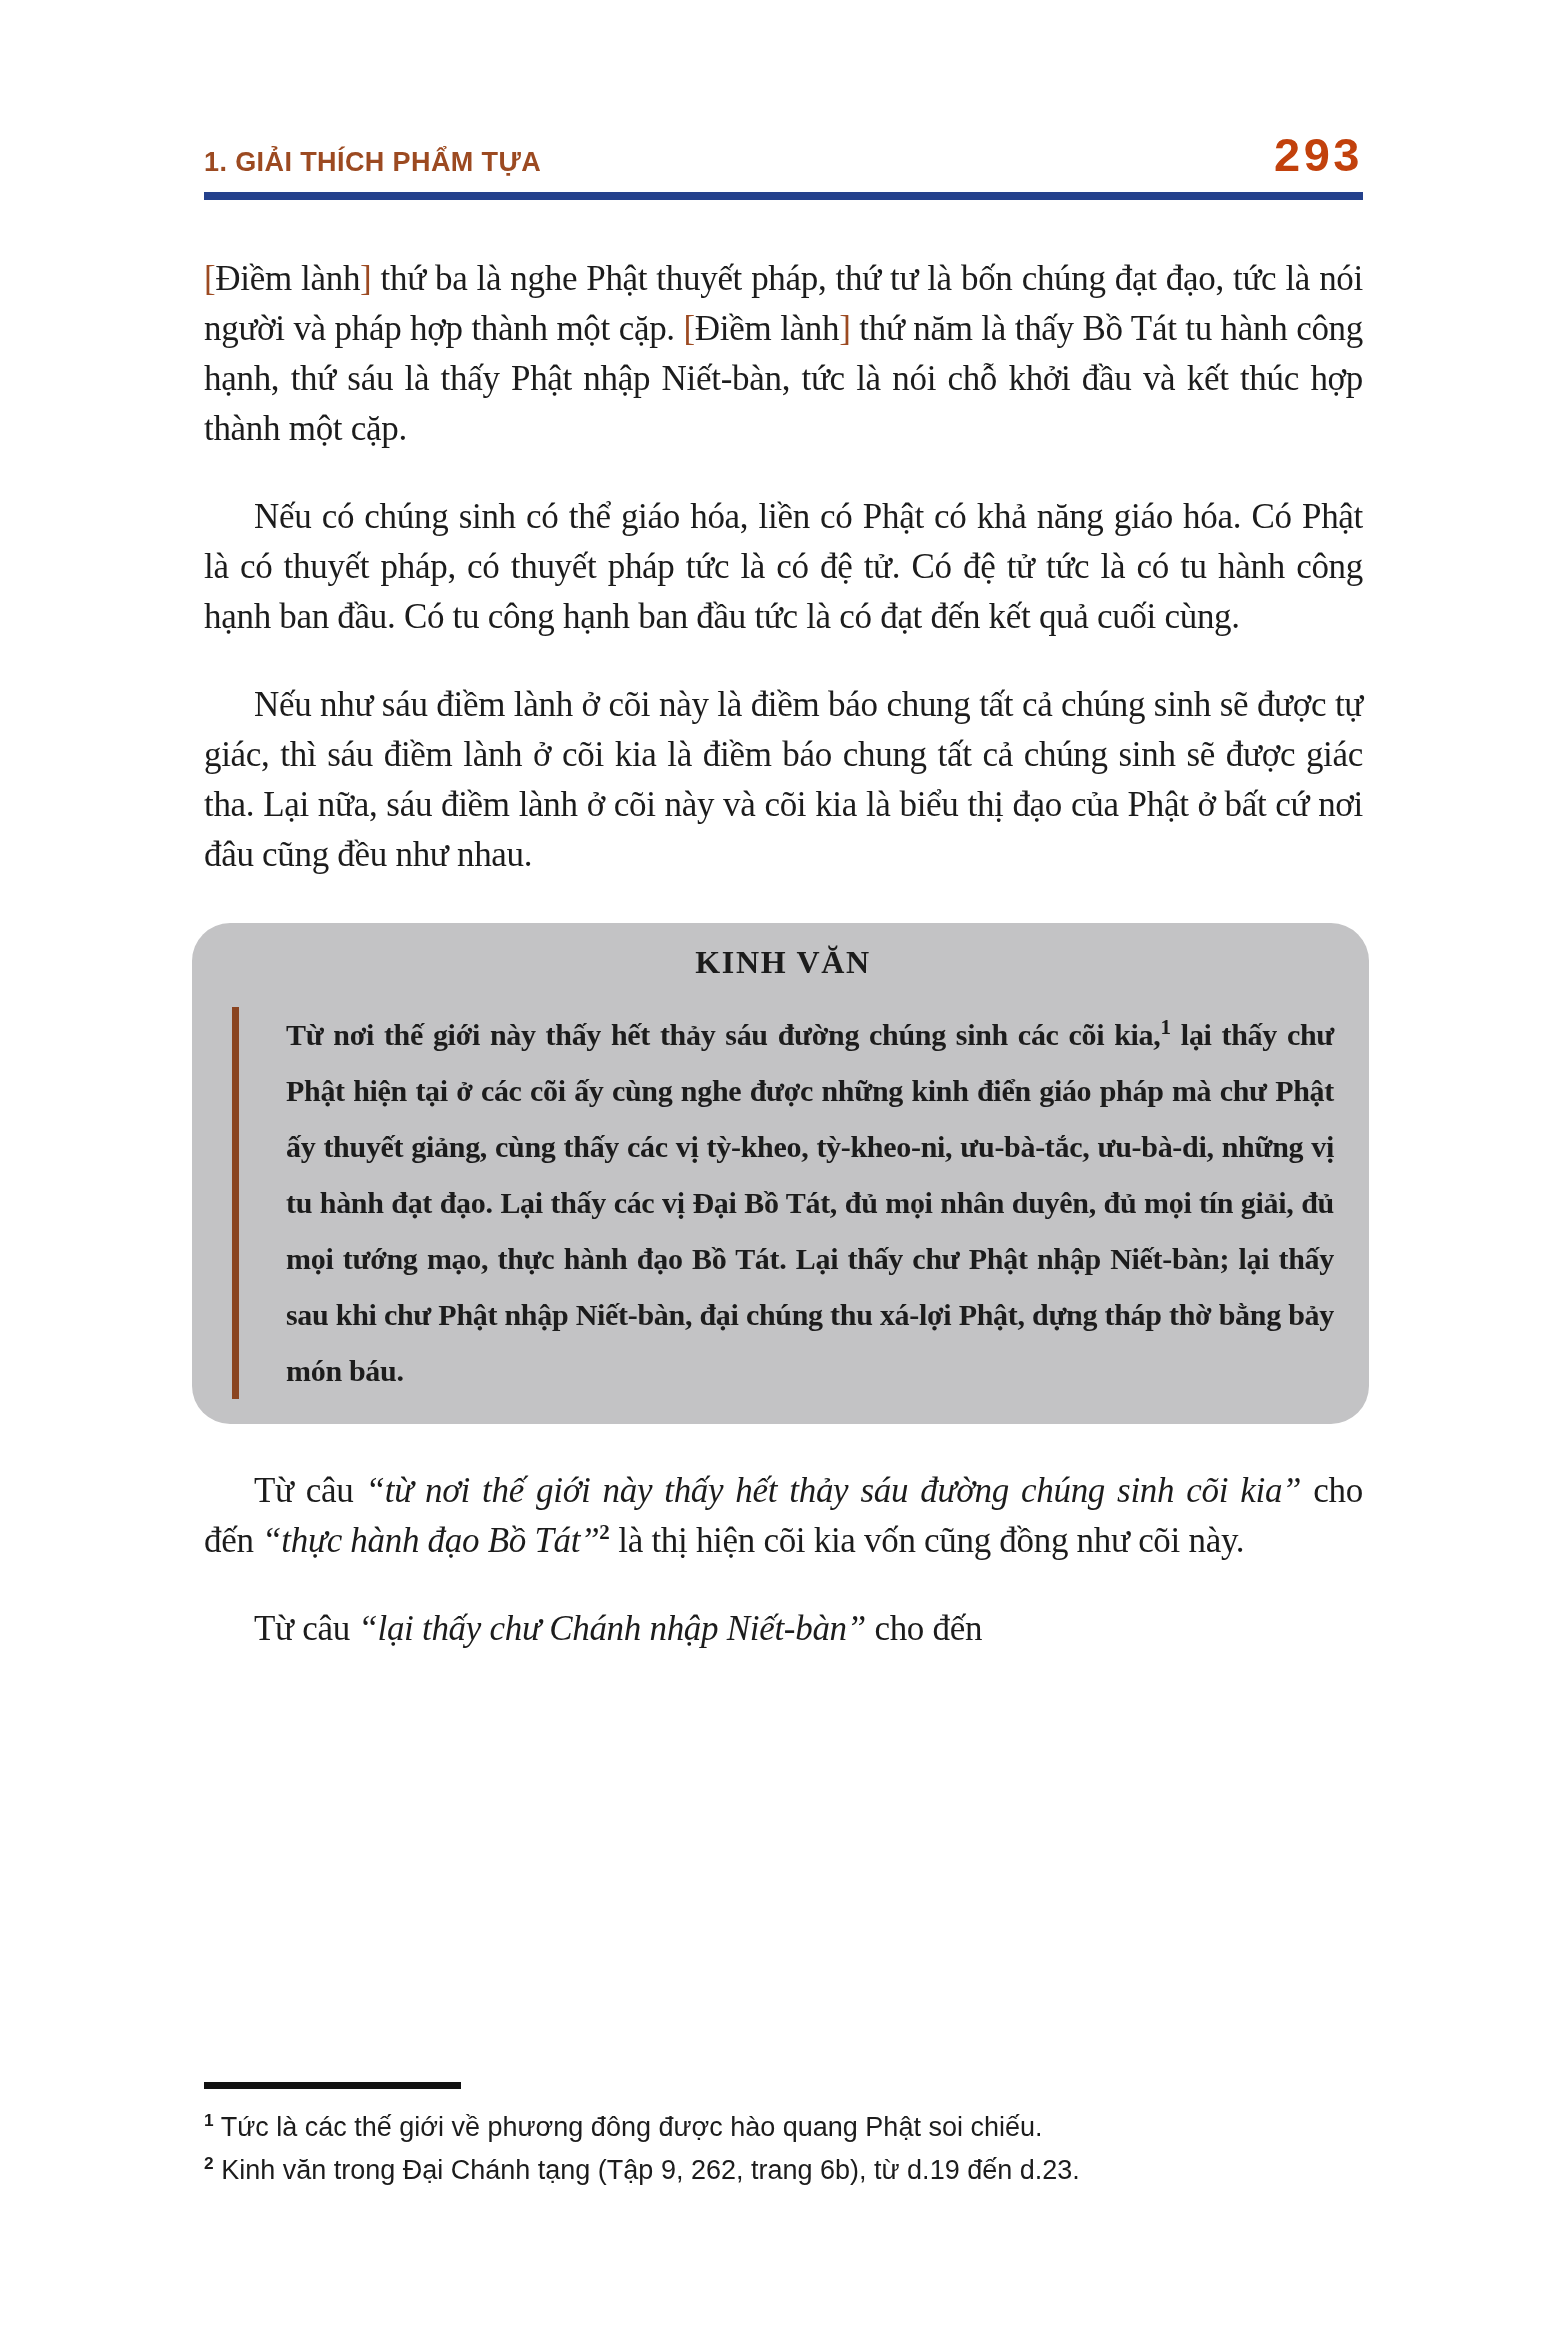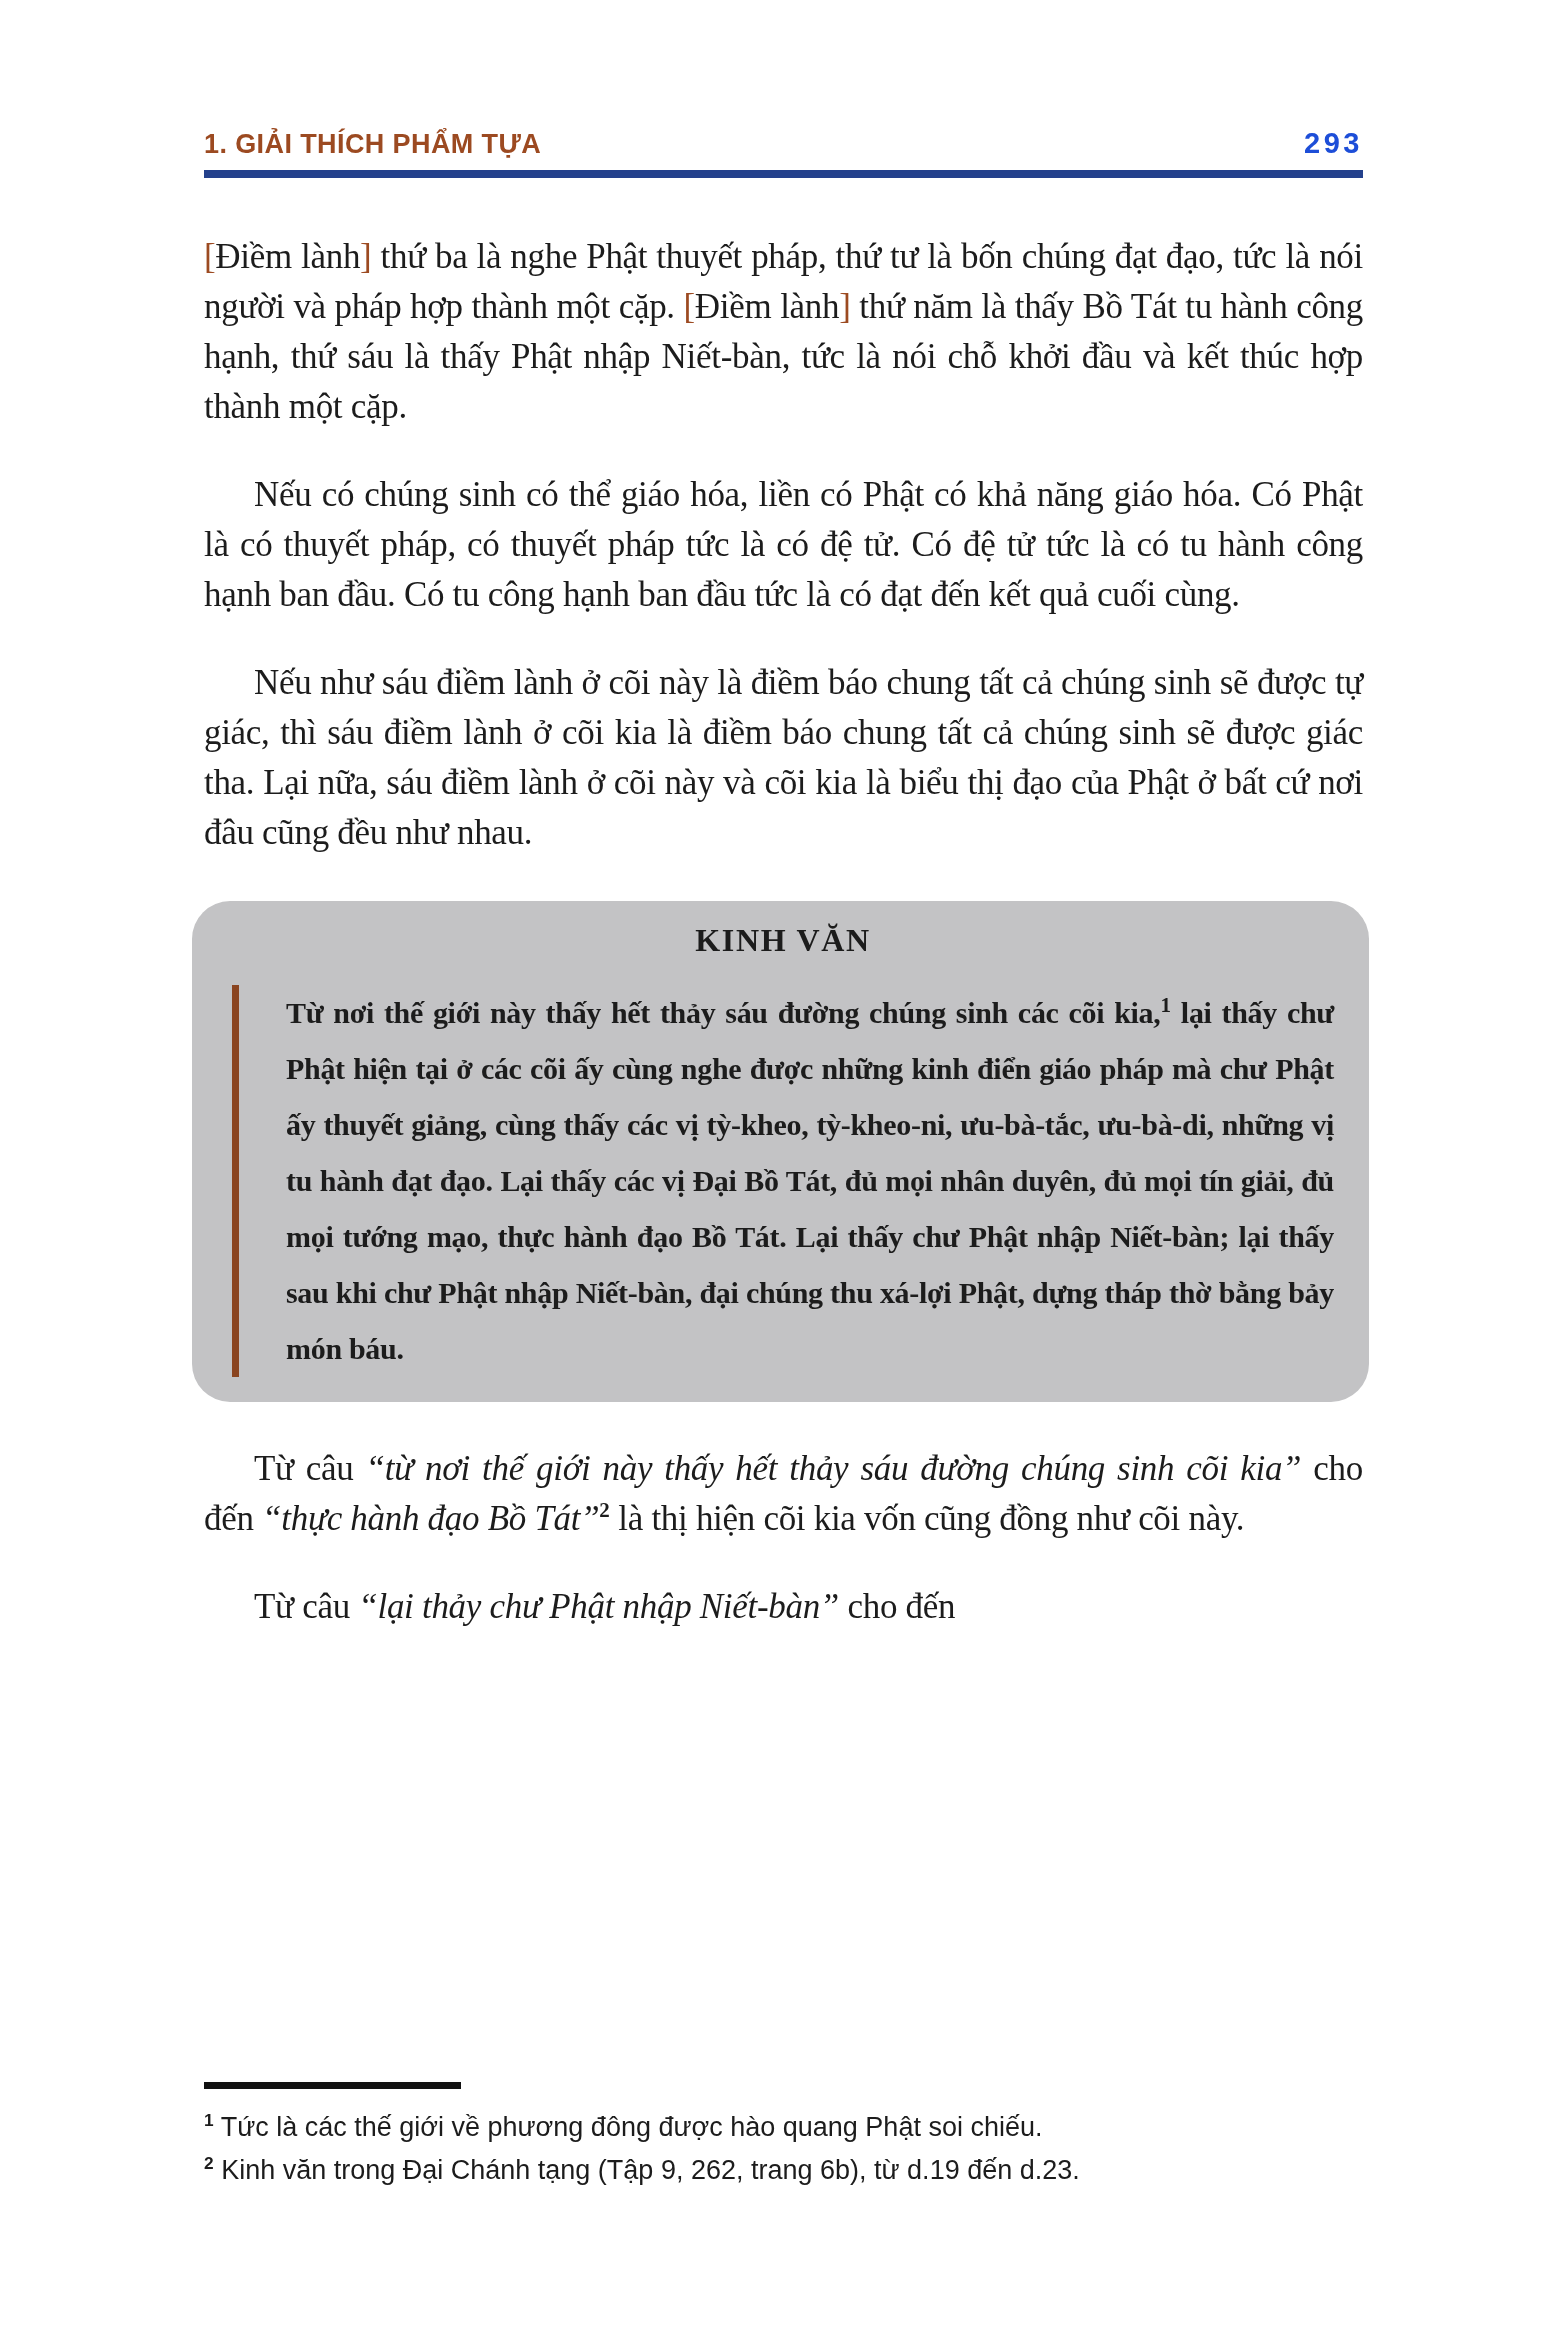--- a/index.html
+++ b/index.html
@@ -30,23 +30,23 @@
     font-family:"Liberation Sans", sans-serif;
     gap:48px;
   }
   .runhead .sec{
     color:var(--rust);
     font-weight:bold;
     font-size:27px;
     letter-spacing:0.4px;
   }
   .runhead .pn{
-    color:#1d4ed8;
+    color:#c2410c;
     font-weight:bold;
-    font-size:29px;
+    font-size:47px;
     letter-spacing:3.5px;
   }
   .rule{
     margin-top:10.4px;
     height:7.8px;
     background:var(--navy);
   }
   
   .bodytext{margin-top:54px;}
   p.para{
@@ -123,21 +123,21 @@
     <p class="para"><span class="seg-bracket">[</span><span>Điềm lành</span><span class="seg-bracket">]</span><span> thứ ba là nghe Phật thuyết pháp, thứ tư là bốn chúng đạt đạo, tức là nói người và pháp hợp thành một cặp. </span><span class="seg-bracket">[</span><span>Điềm lành</span><span class="seg-bracket">]</span><span> thứ năm là thấy Bồ Tát tu hành công hạnh, thứ sáu là thấy Phật nhập Niết-bàn, tức là nói chỗ khởi đầu và kết thúc hợp thành một cặp.</span></p>
     <p class="para indent"><span>Nếu có chúng sinh có thể giáo hóa, liền có Phật có khả năng giáo hóa. Có Phật là có thuyết pháp, có thuyết pháp tức là có đệ tử. Có đệ tử tức là có tu hành công hạnh ban đầu. Có tu công hạnh ban đầu tức là có đạt đến kết quả cuối cùng.</span></p>
     <p class="para indent"><span>Nếu như sáu điềm lành ở cõi này là điềm báo chung tất cả chúng sinh sẽ được tự giác, thì sáu điềm lành ở cõi kia là điềm báo chung tất cả chúng sinh sẽ được giác tha. Lại nữa, sáu điềm lành ở cõi này và cõi kia là biểu thị đạo của Phật ở bất cứ nơi đâu cũng đều như nhau.</span></p>
 
     <div class="kvbox">
       <div class="kvtitle">KINH VĂN</div>
       <div class="kvquote"><span>Từ nơi thế giới này thấy hết thảy sáu đường chúng sinh các cõi kia,</span><span class="seg-sup">1</span><span> lại thấy chư Phật hiện tại ở các cõi ấy cùng nghe được những kinh điển giáo pháp mà chư Phật ấy thuyết giảng, cùng thấy các vị tỳ-kheo, tỳ-kheo-ni, ưu-bà-tắc, ưu-bà-di, những vị tu hành đạt đạo. Lại thấy các vị Đại Bồ Tát, đủ mọi nhân duyên, đủ mọi tín giải, đủ mọi tướng mạo, thực hành đạo Bồ Tát. Lại thấy chư Phật nhập Niết-bàn; lại thấy sau khi chư Phật nhập Niết-bàn, đại chúng thu xá-lợi Phật, dựng tháp thờ bằng bảy món báu.</span></div>
     </div>
 
     <p class="para indent"><span>Từ câu </span><span class="seg-italic">“từ nơi thế giới này thấy hết thảy sáu đường chúng sinh cõi kia”</span><span> cho đến </span><span class="seg-italic">“thực hành đạo Bồ Tát”</span><span class="seg-sup">2</span><span> là thị hiện cõi kia vốn cũng đồng như cõi này.</span></p>
-    <p class="para indent"><span>Từ câu </span><span class="seg-italic">“lại thảy chư Phật nhập Niết-bàn”</span><span> cho đến</span></p>
+    <p class="para indent"><span>Từ câu </span><span class="seg-italic">“lại thấy chư Chánh nhập Niết-bàn”</span><span> cho đến</span></p>
   </div>
 
   <div class="footnotes">
     <div class="fnrule"></div>
     <p class="fn"><span class="seg-sup">1</span><span> Tức là các thế giới về phương đông được hào quang Phật soi chiếu.</span></p>
     <p class="fn"><span class="seg-sup">2</span><span> Kinh văn trong Đại Chánh tạng (Tập 9, 262, trang 6b), từ d.19 đến d.23.</span></p>
   </div>
 
 </div>
 

